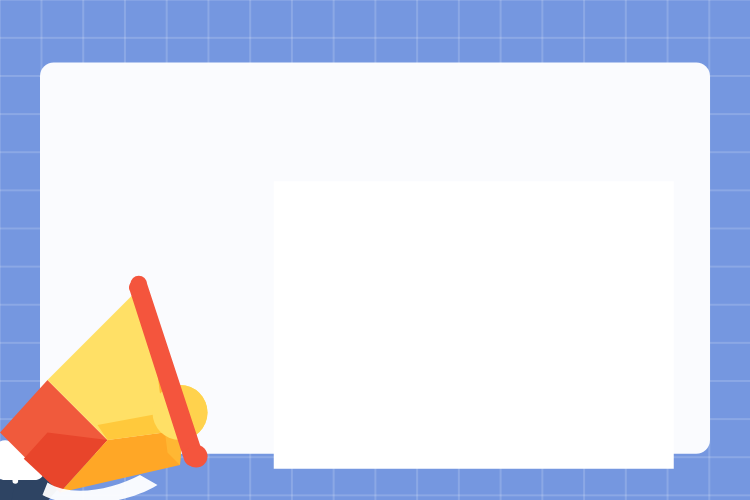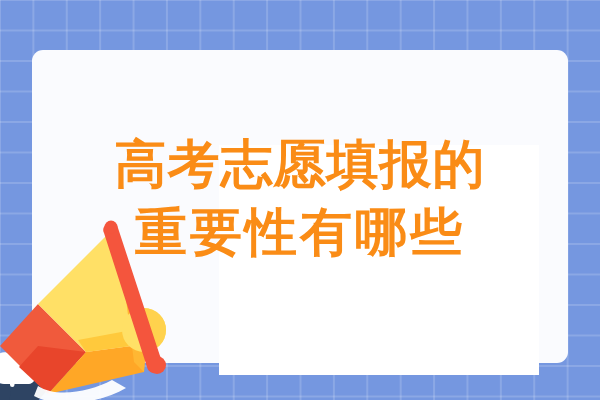--- a/index.html
+++ b/index.html
@@ -79,24 +79,20 @@
 <body>
 
 <div id="stage">
 
   <div id="bg-grid"></div>
 
   <div id="card">
     <div id="inner-panel"></div>
   </div>
 
-  <div id="headline">
-    <span class="line line-1">高考志愿填报的</span>
-    <span class="line line-2">重要性有哪些</span>
-  </div>
 
   <svg id="megaphone" viewBox="0 0 190 195" aria-hidden="true">
 
     <g>
       <path d="M36 136 L66 163 L38 196 L6 196 L6 172 Z" fill="#2E4463"></path>
       <path d="M22 150 L54 176 L36 196 L14 196 Z" fill="#2E4463"></path>
     </g>
 
     <g>
       <path d="M2 148 C2 141, 10 138, 16 142 L38 158 C44 162, 42 171, 35 172 L10 172 C5 172, 2 168, 2 163 Z" fill="#FFFFFF"></path>

